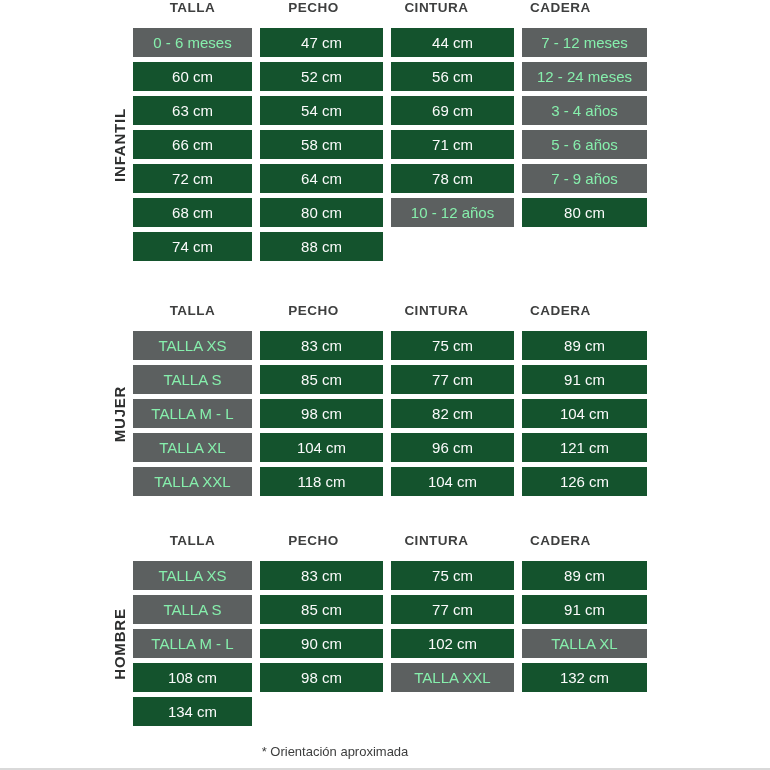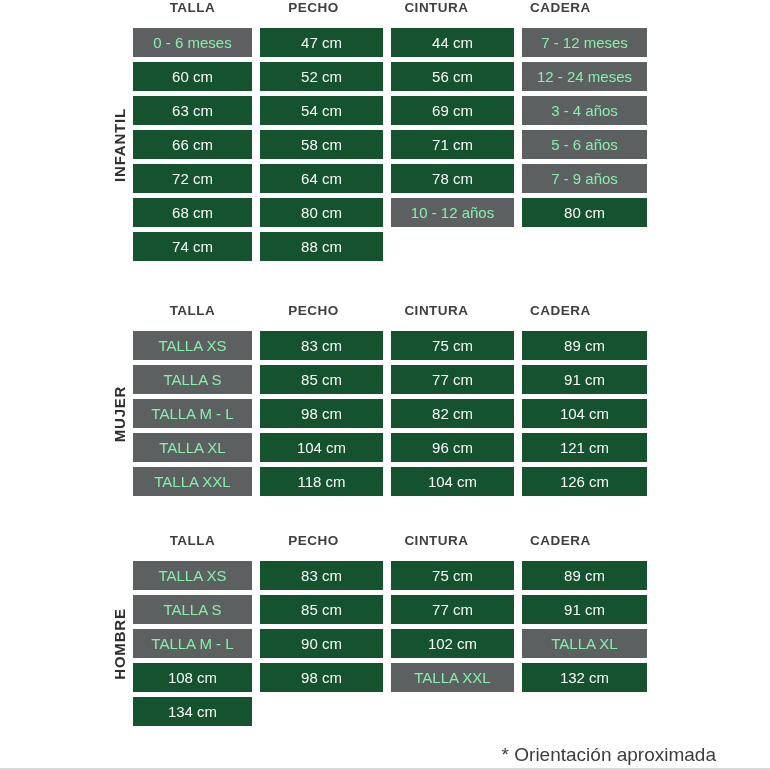--- a/index.html
+++ b/index.html
@@ -41,21 +41,21 @@
 
   .side-label {
     position:absolute; left:-14px; top:50%;
     transform:translate(-50%,-50%) rotate(-90deg);
     font-weight:700; font-size:15px; color:#2e2f2f;
     letter-spacing:0.8px; white-space:nowrap;
   }
 
   .footnote {
     position:absolute; top:744px; left:0; width:670px;
-    text-align:right; font-size:19px; color:#3c3d3d;margin-left:46px;
+    text-align:center; font-size:13px; color:#3c3d3d;
   }
   .bottom-line {
     position:absolute; left:0; bottom:0; width:100%; height:2px;
     background:#d9d9d9;
   }
 </style>
 </head>
 <body>
 
 <div class="stage">

